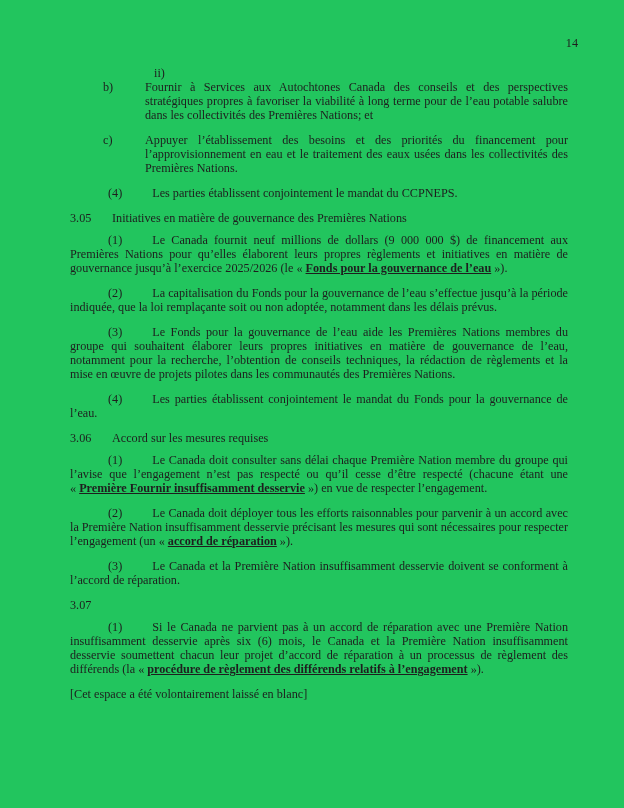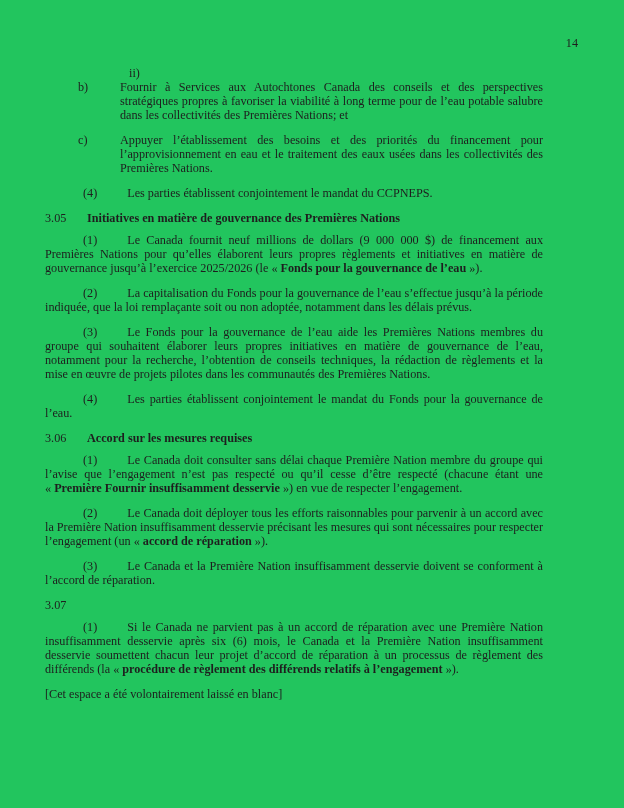--- a/index.html
+++ b/index.html
@@ -20,43 +20,43 @@
   }
   .pagenum {
     position: absolute;
     top: 36px;
     right: 46px;
     font-size: 12.2px;
   }
   .content {
     position: absolute;
     top: 66px;
-    left: 45px;
+    left: 70px;
     width: 498px;
   }
   .content p { margin: 0 0 11px 0; }
   .para { text-align: justify; text-indent: 38px; }
   .para .tab { display: inline-block; width: 30px; }
   .li-alpha {
     position: relative;
     padding-left: 75px;
     text-align: justify;
   }
   .li-alpha > .lbl { position: absolute; left: 33px; }
   .li-roman {
     position: relative;
     padding-left: 133px;
     margin-bottom: 14px !important;
     text-align: justify;
   }
   .li-roman > .lbl { position: absolute; left: 84px; }
   .heading { display: flex; margin-bottom: 8px !important; }
   .heading .num { flex: none; width: 42px; }
-  .heading .title { font-weight: bold; text-align: right; }
-  .b { font-weight: bold; }
+  .heading .title { font-weight: normal; text-align: right; }
+  .b { font-weight: bold; text-decoration: underline; }
   .note { text-align: left; }
 </style>
 </head>
 <body>
 
 <div class="sheet">
   <div class="pagenum">14</div>
   <div class="content">
       <p class="li-roman"><span class="lbl">ii)</span></p>
       <p class="li-alpha"><span class="lbl">b)</span><span>Fournir à Services aux Autochtones Canada des conseils et des perspectives stratégiques propres à favoriser la viabilité à long terme pour de l’eau potable salubre dans les collectivités des Premières Nations; et</span></p>

